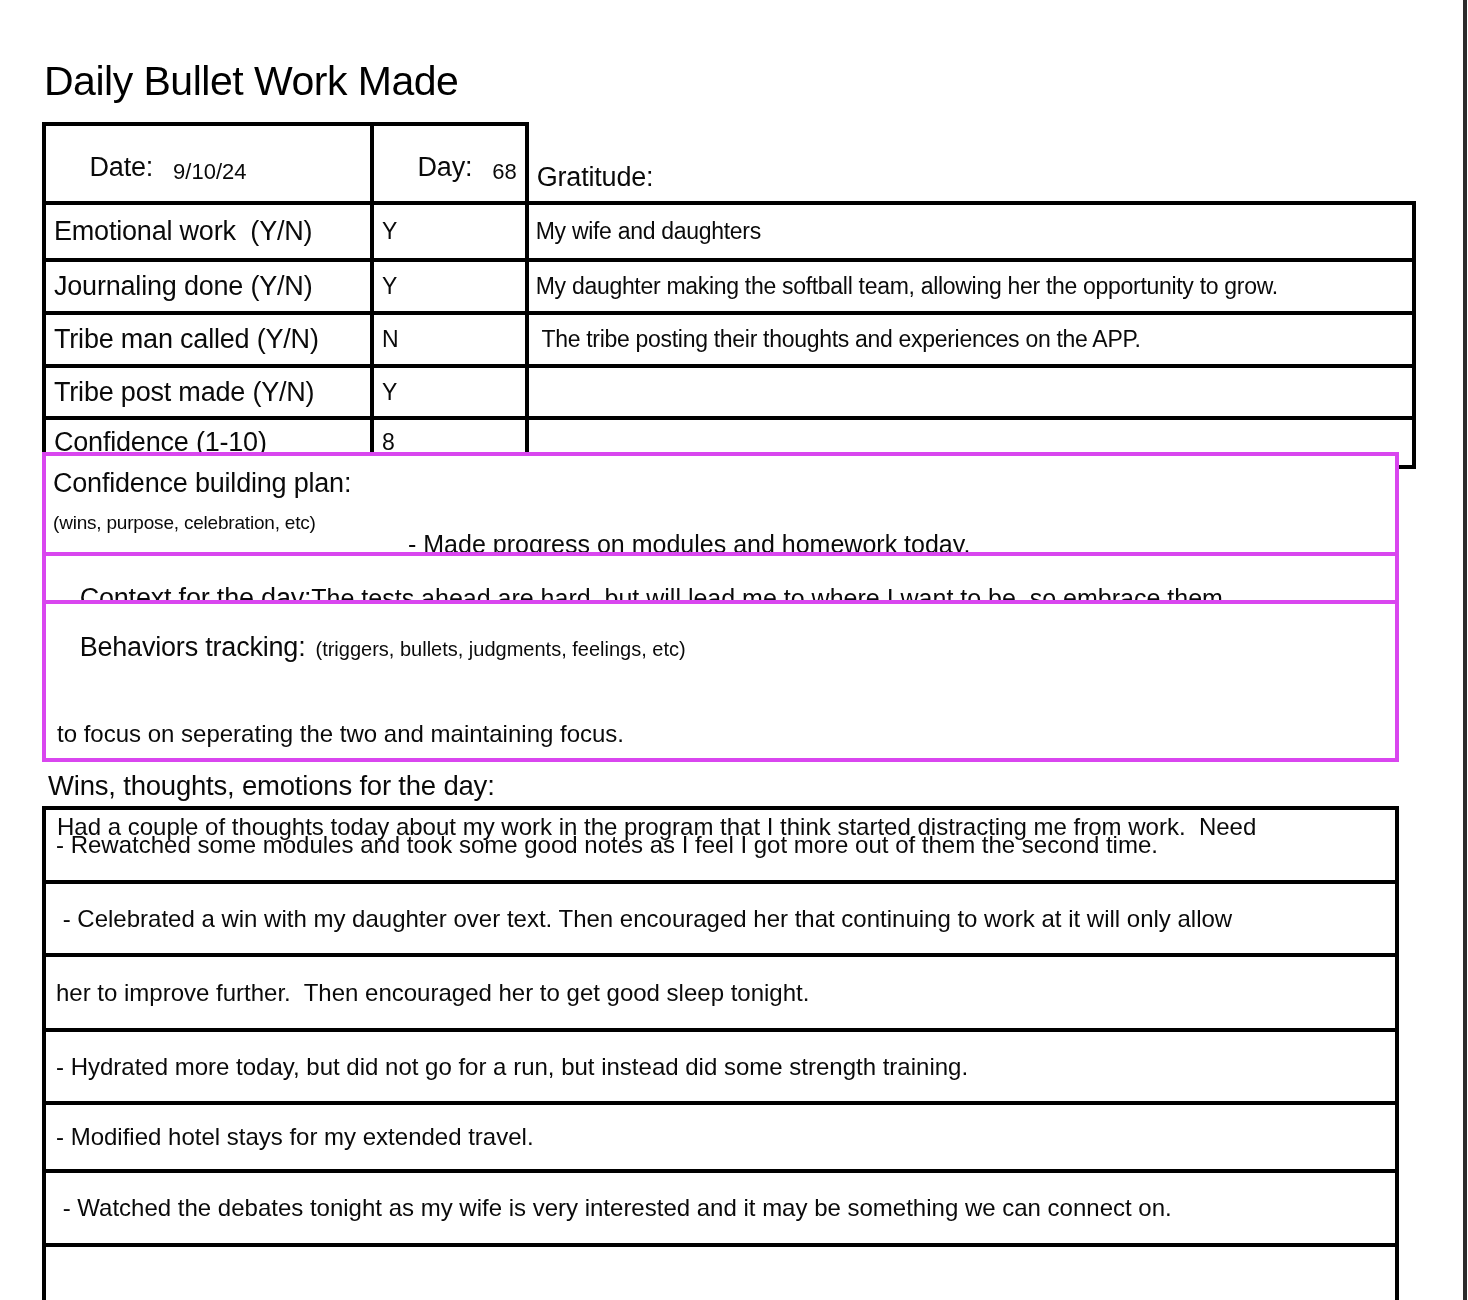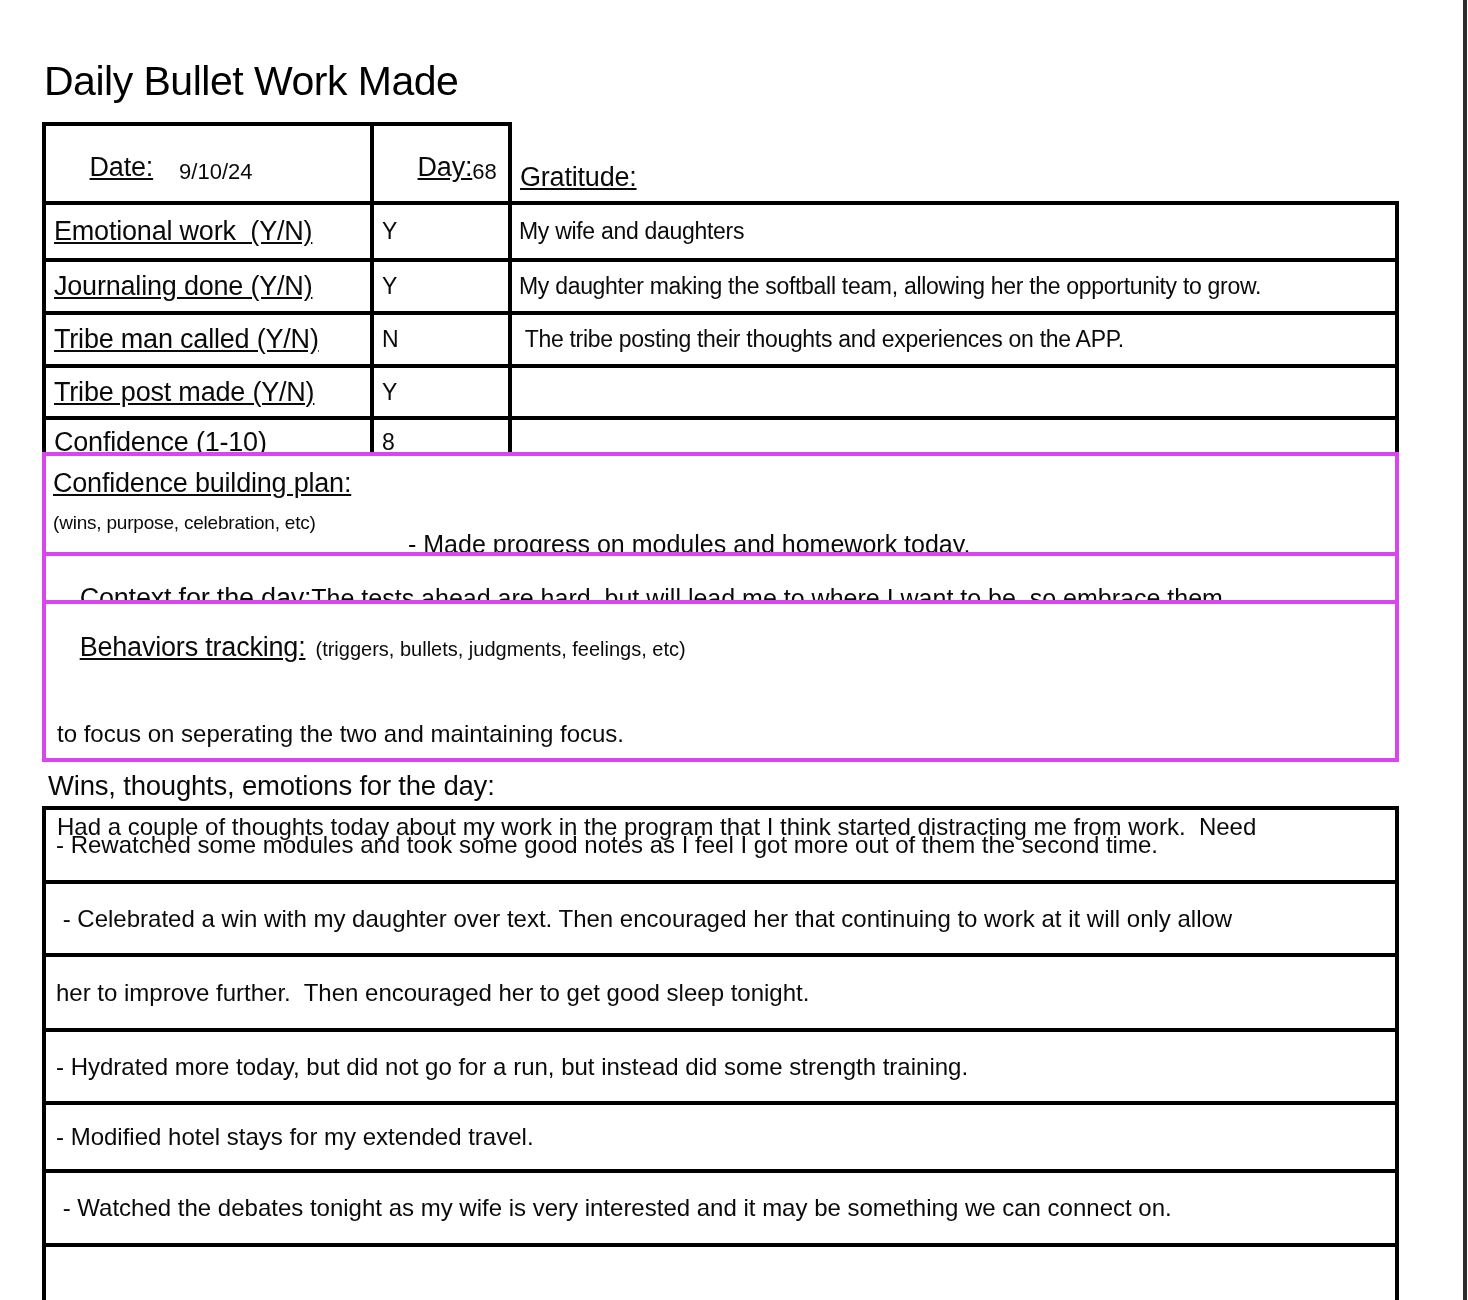--- a/index.html
+++ b/index.html
@@ -13,27 +13,27 @@
   }
   
   table.toptable{
     position:absolute;left:42px;top:122px;border-collapse:collapse;table-layout:fixed;
   }
   .toptable td{
     border:4px solid #000;padding:0 8px;vertical-align:middle;overflow:hidden;white-space:pre;
   }
   .toptable td.nob{border-top:none;border-right:none;border-bottom:none;vertical-align:bottom;padding-bottom:8px;}
   .r1{height:70px}.r2{height:57px}.r3{height:53px}.r4{height:53px}.r5{height:52px}.r6{height:49px}
-  .lbl{font-size:27px;letter-spacing:-0.2px;text-decoration:underline;}
+  .lbl{font-size:27px;letter-spacing:-0.2px;}
   .sublbl{font-size:19px;letter-spacing:-0.2px;margin-top:6px;}
   .val{font-size:23px;}
   .grat{font-size:23px;letter-spacing:-0.3px;padding-left:7px !important;}
   .topcell{vertical-align:top !important;padding-top:8px !important;}
-  .val-inline{font-size:22px;position:relative;top:3px;}
-  .date-gap{margin-left:26px;}
+  .val-inline{font-size:22px;position:relative;top:3px;margin-left:20px;}
+  .date-gap{margin-left:20px;}
   
   .box{
     position:absolute;left:42px;width:1357px;border:4px solid #d946ef;box-sizing:border-box;background:#fff;
   }
   .plan{top:452px;height:104px;}
   .plan-label{position:absolute;left:7px;top:12px;}
   .plan-sub{position:absolute;left:7px;top:50px;}
   .plan-items{position:absolute;left:362px;top:6px;font-size:25px;line-height:33px;white-space:pre;}
   .context{top:552px;height:52px;}
   .context-inner{position:absolute;left:7px;top:9px;white-space:pre;}

